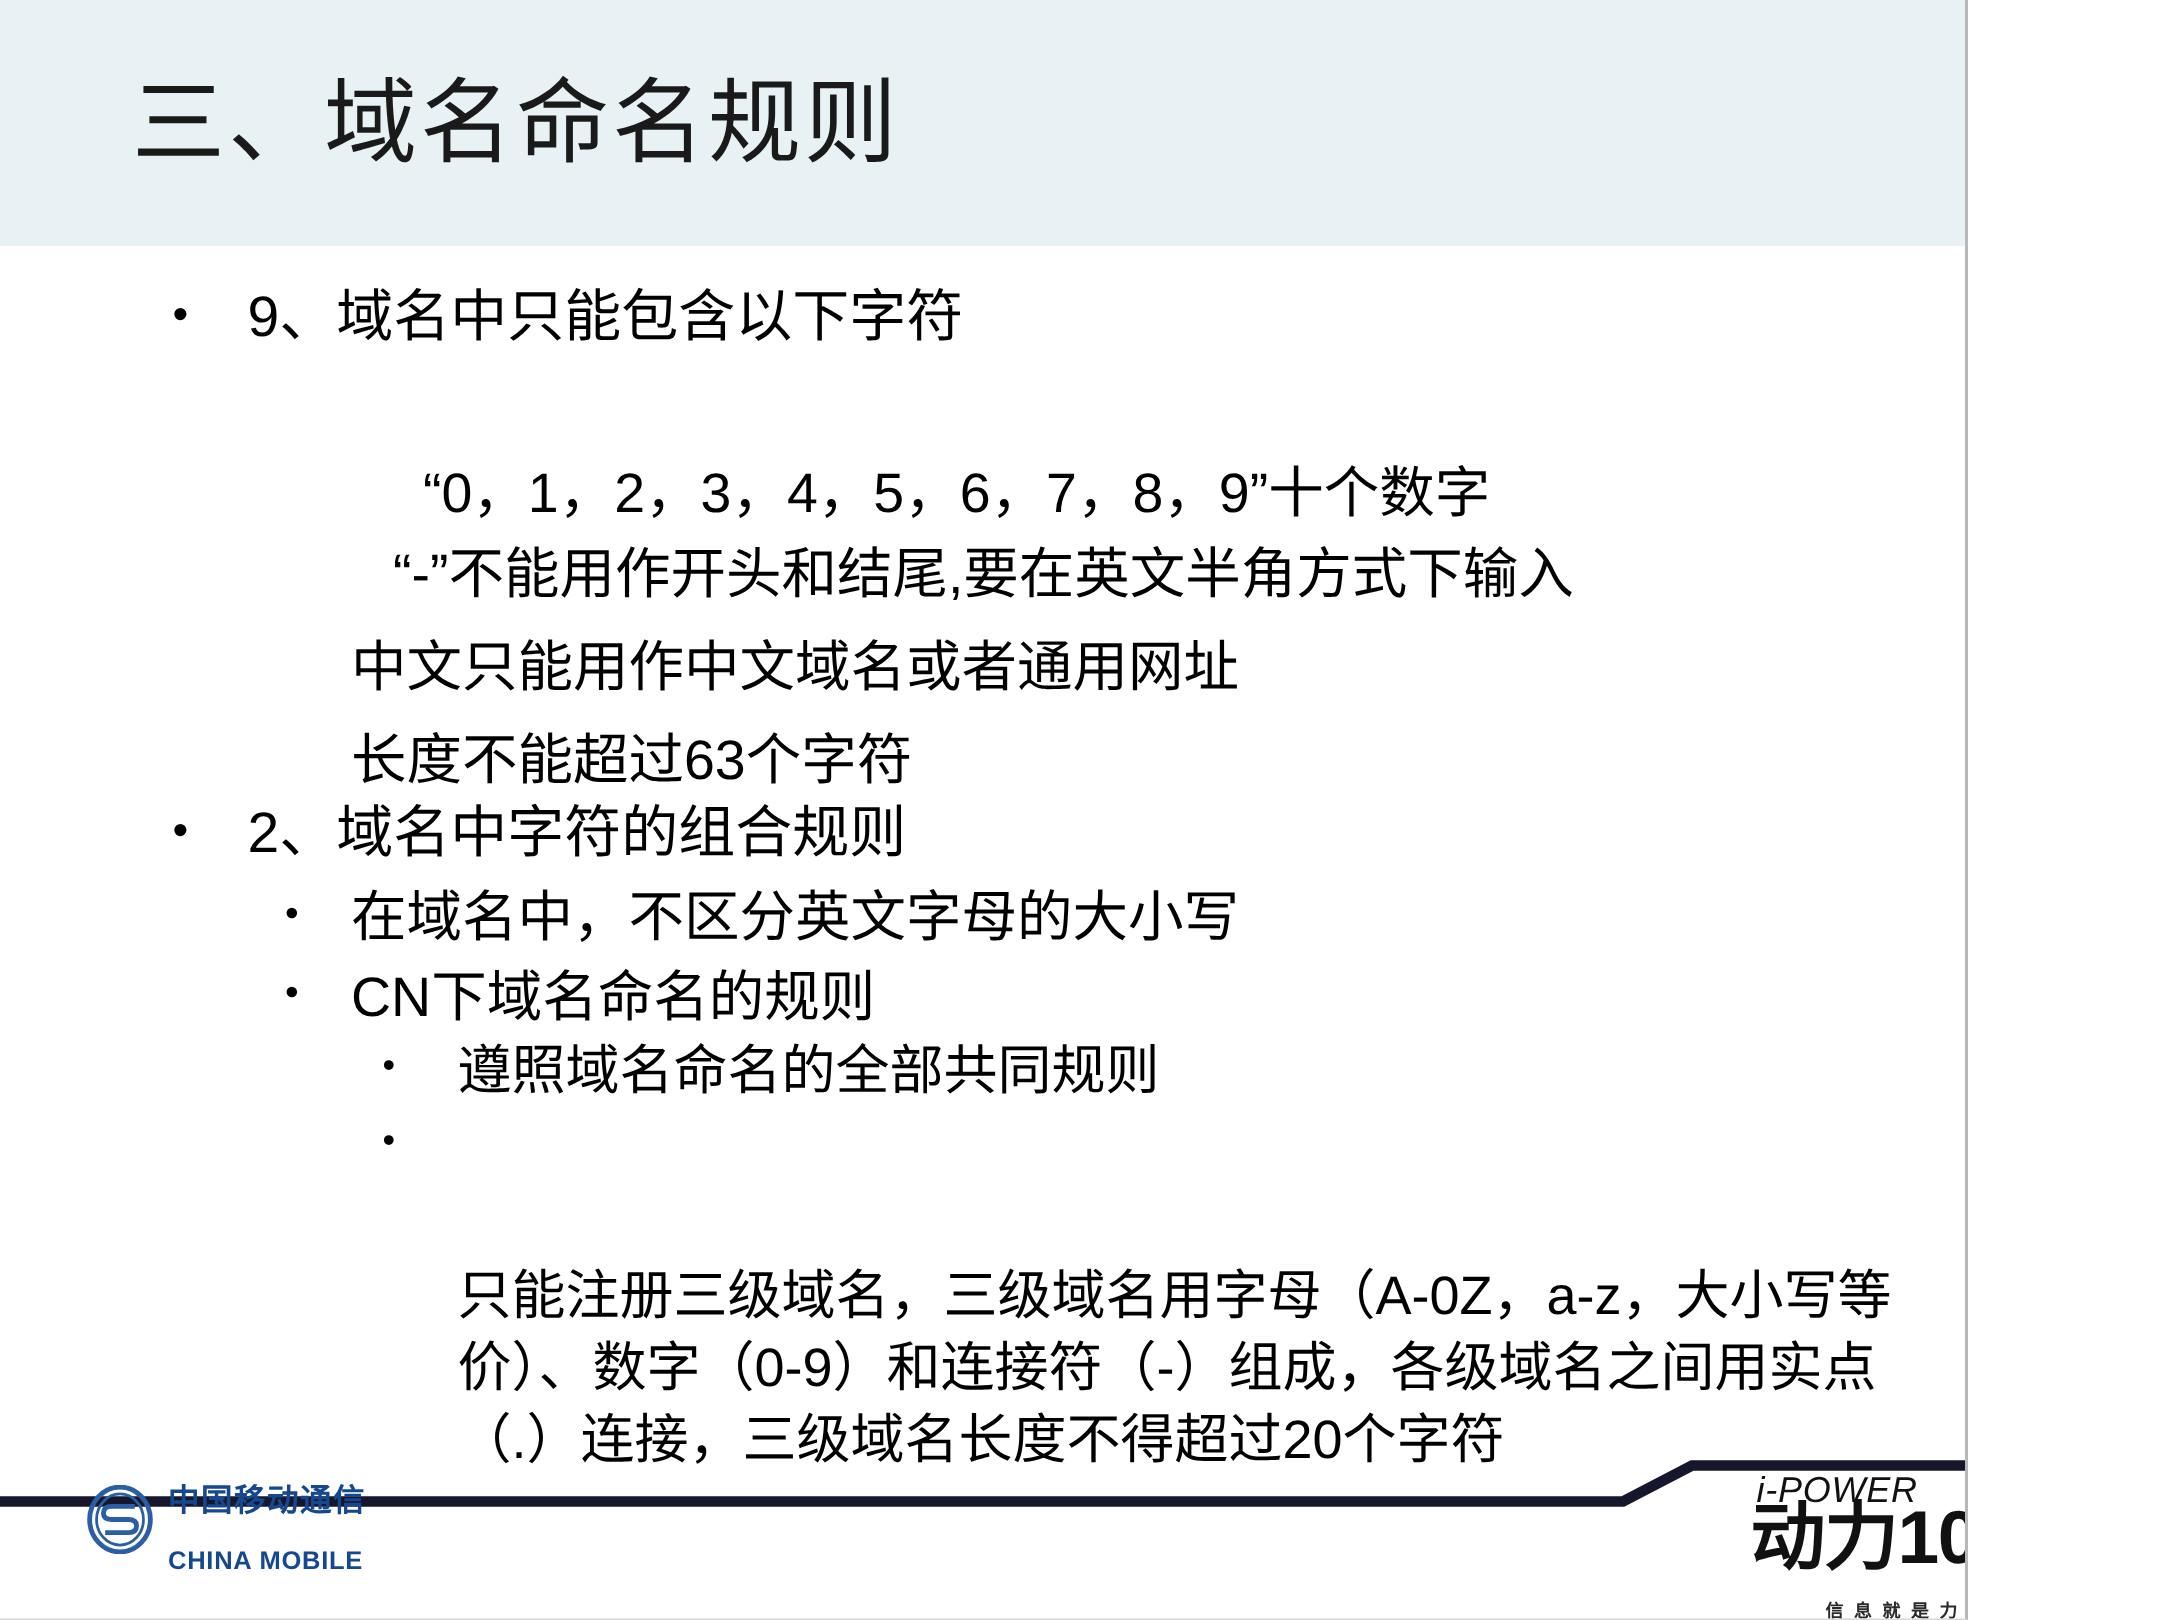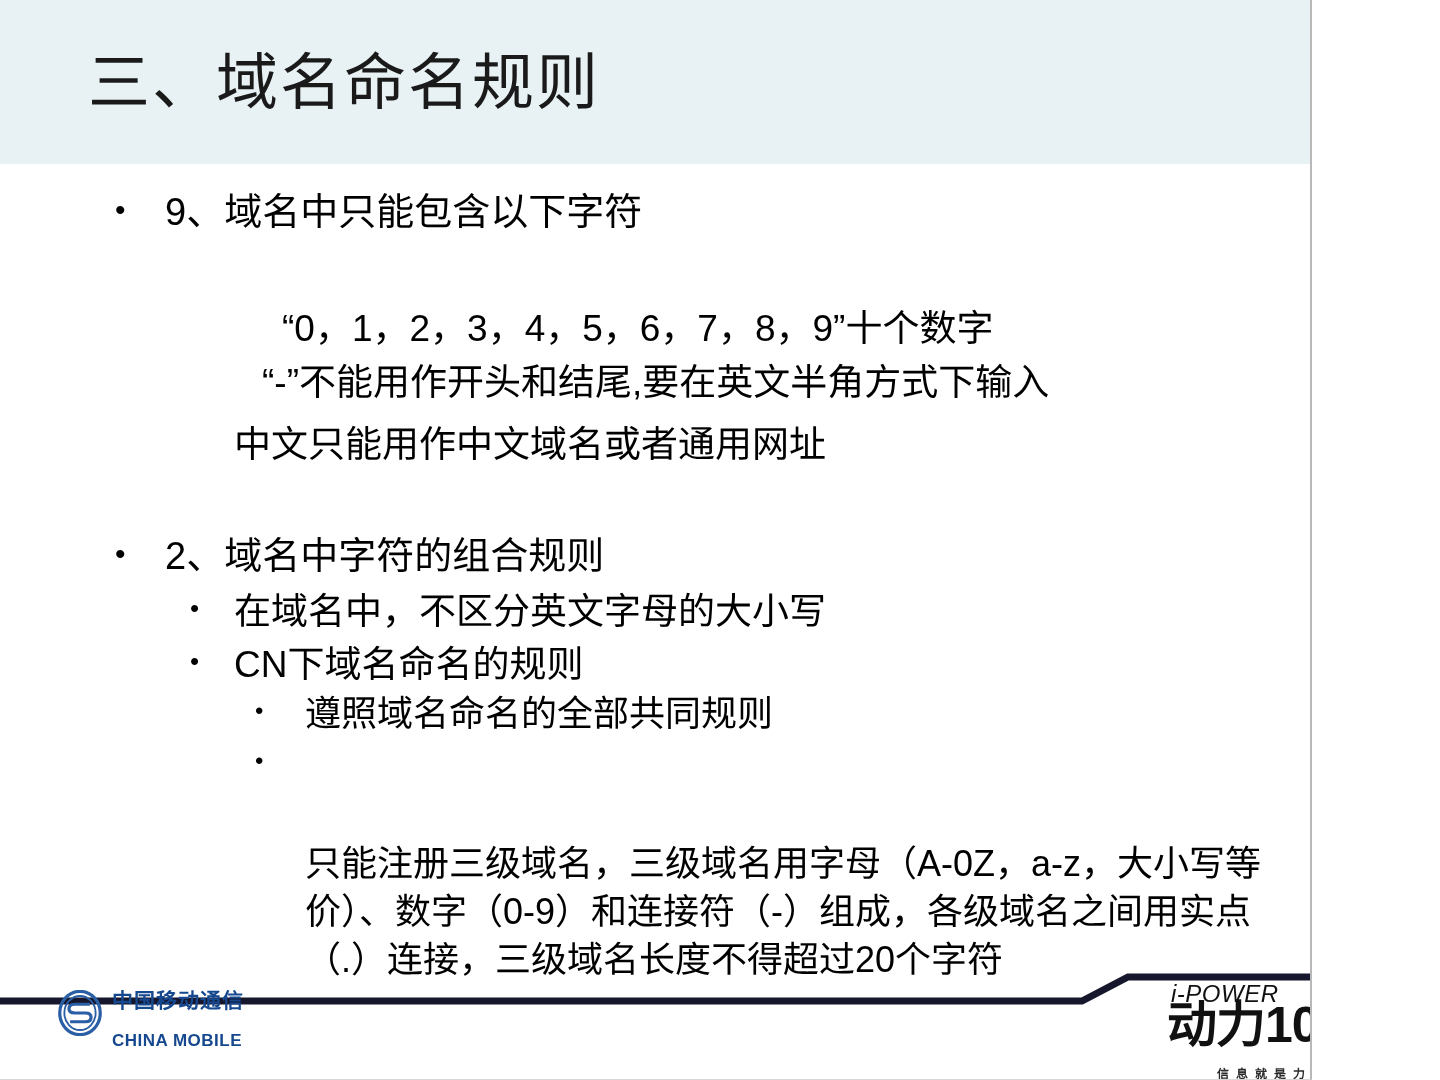--- a/index.html
+++ b/index.html
@@ -219,20 +219,21 @@
   <div class="body-area">
 
     <div class="line lvl1" style="left:165px; top:29px;">
       <span class="bullet">•</span>
       <span>9、域名中只能包含以下字符</span>
     </div>
 
     <div class="line sub" style="left:262px; top:146px;margin-left:20px;">“0，1，2，3，4，5，6，7，8，9”十个数字</div>
     <div class="line sub" style="left:234px; top:262px;">中文只能用作中文域名或者通用网址</div>
     <div class="line sub" style="left:262px; top:200px;">“-”不能用作开头和结尾,要在英文半角方式下输入</div>
+    <div class="line sub" style="left:234px; top:324px;">长度不能超过63个字符</div>
 
     <div class="line lvl1" style="left:165px; top:373px;">
       <span class="bullet">•</span>
       <span>2、域名中字符的组合规则</span>
     </div>
 
     <div class="line lvl2" style="left:234px; top:429px;">
       <span class="bullet">•</span>
       <span>在域名中，不区分英文字母的大小写</span>
     </div>

